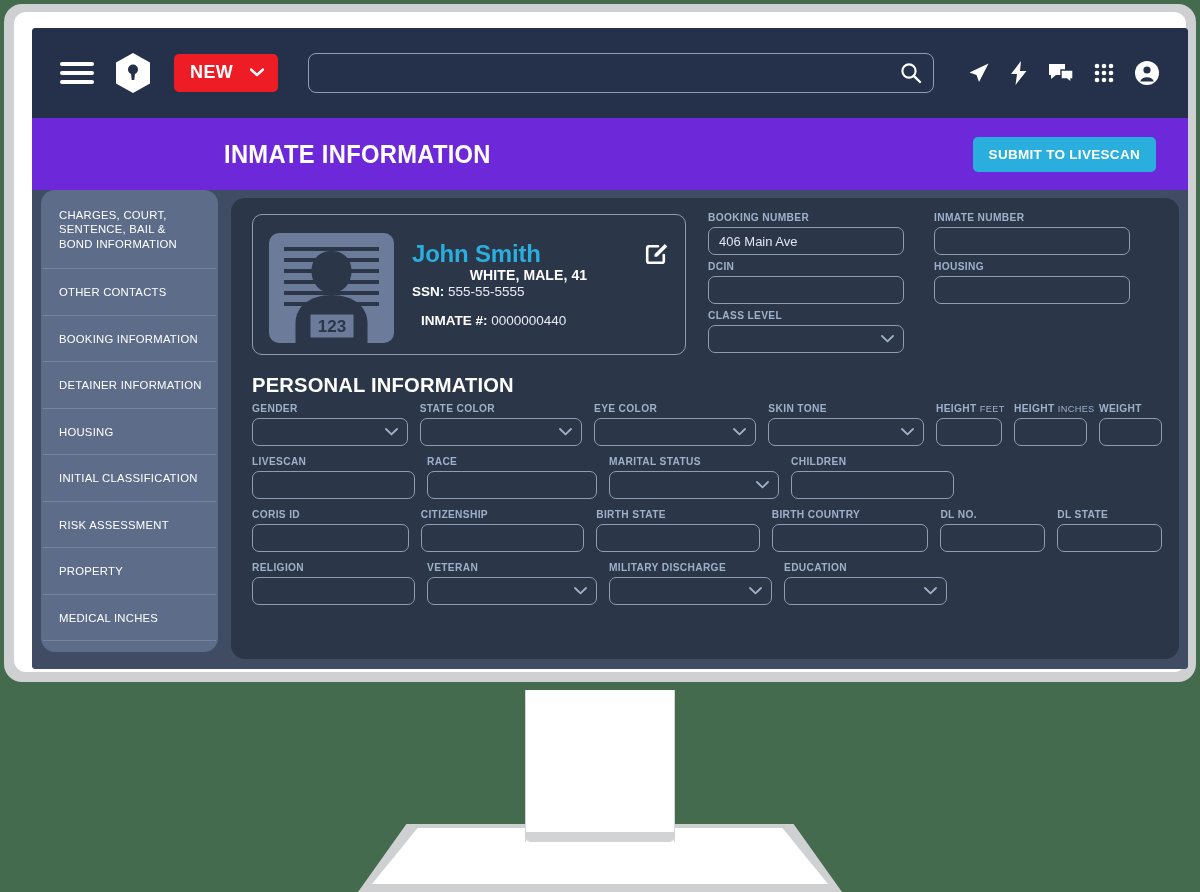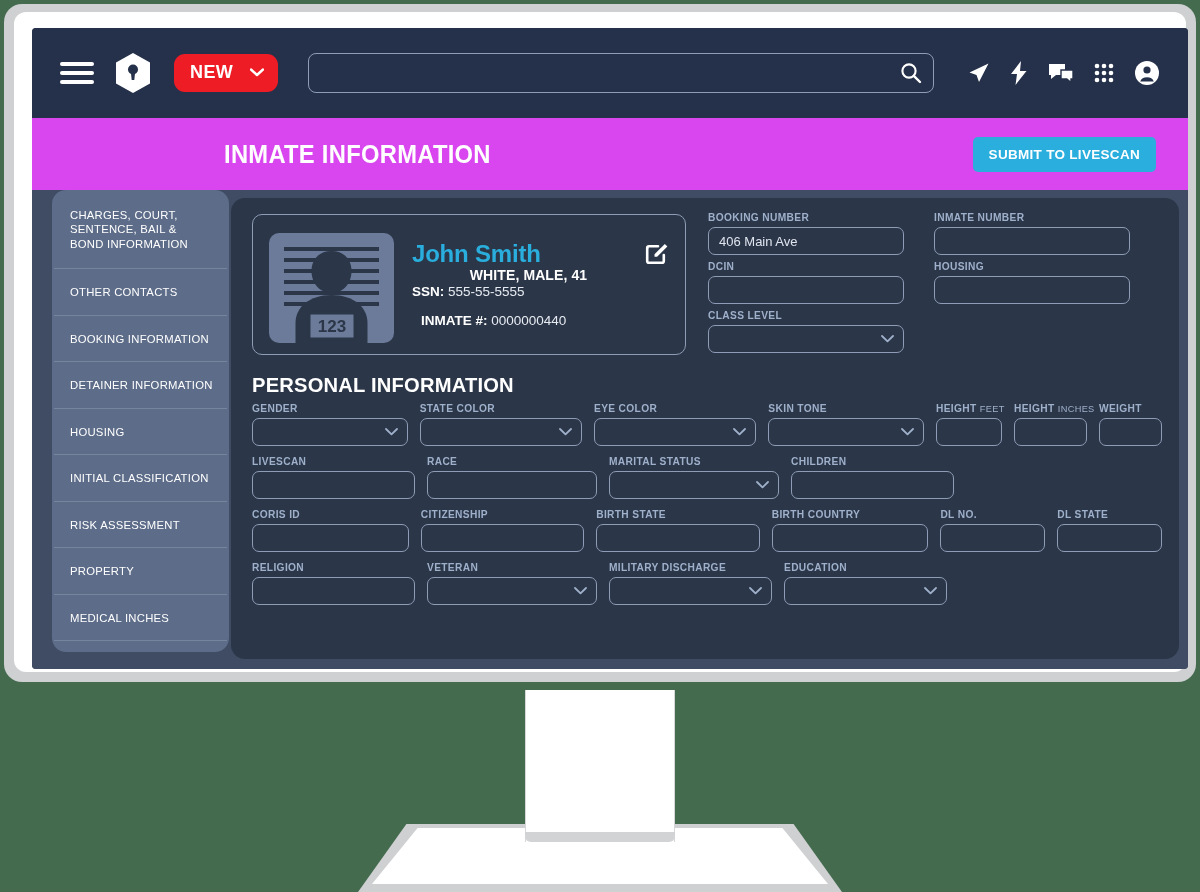--- a/index.html
+++ b/index.html
@@ -79,21 +79,21 @@
     border-radius: 2px; margin: 5px 0;
   }
   .logo-hex {
     width: 38px; height: 42px; margin-right: 22px;
     display: flex; align-items: center; justify-content: center;
   }
   .new-btn {
     background: #ee1c25; color: #fff;
     font-weight: bold; font-size: 18px;
     letter-spacing: .4px;
-    border-radius: 11px; border: none;
+    border-radius: 5px; border: none;
     padding: 8px 14px 9px 16px;
     display: flex; align-items: center; gap: 17px;
     cursor: pointer;
   }
   .search-wrap {
     flex: 1; margin: 0 34px 0 30px;
     position: relative;
   }
   .search-input {
     width: 100%; height: 40px;
@@ -109,21 +109,21 @@
     position: absolute; right: 12px; top: 9px;
     cursor: pointer;
   }
   .top-icons { display: flex; align-items: center; gap: 20px; }
   .top-icons .ticon { cursor: pointer; display: flex; }
 
   
   #page-header {
     position: absolute; left: 0; top: 90px;
     width: 1156px; height: 72px;
-    background: #d946ef;
+    background: #6d28d9;
     display: flex; align-items: center;
     padding: 0 32px 0 192px;
   }
   #page-title {
     color: #fff; font-weight: bold; font-size: 25px;
     letter-spacing: .3px;
     transform: scaleX(.95);
     transform-origin: left center;
   }
   #submit-btn {
@@ -138,21 +138,21 @@
 
   
   #body-area {
     position: absolute; left: 0; top: 162px;
     width: 1156px; height: 479px;
     background: #3f4c63;
   }
 
   
   #sidebar {
-    position: absolute; left: 20px; top: 0;
+    position: absolute; left: 9px; top: 0;
     width: 177px; height: 462px;
     background: #5d6c88;
     border-radius: 14px;
     padding: 0 2px;
     overflow: hidden;
   }
   .side-item {
     color: #fff; font-size: 11.3px;
     letter-spacing: .25px;
     padding: 16px 14px 15px 16px;

